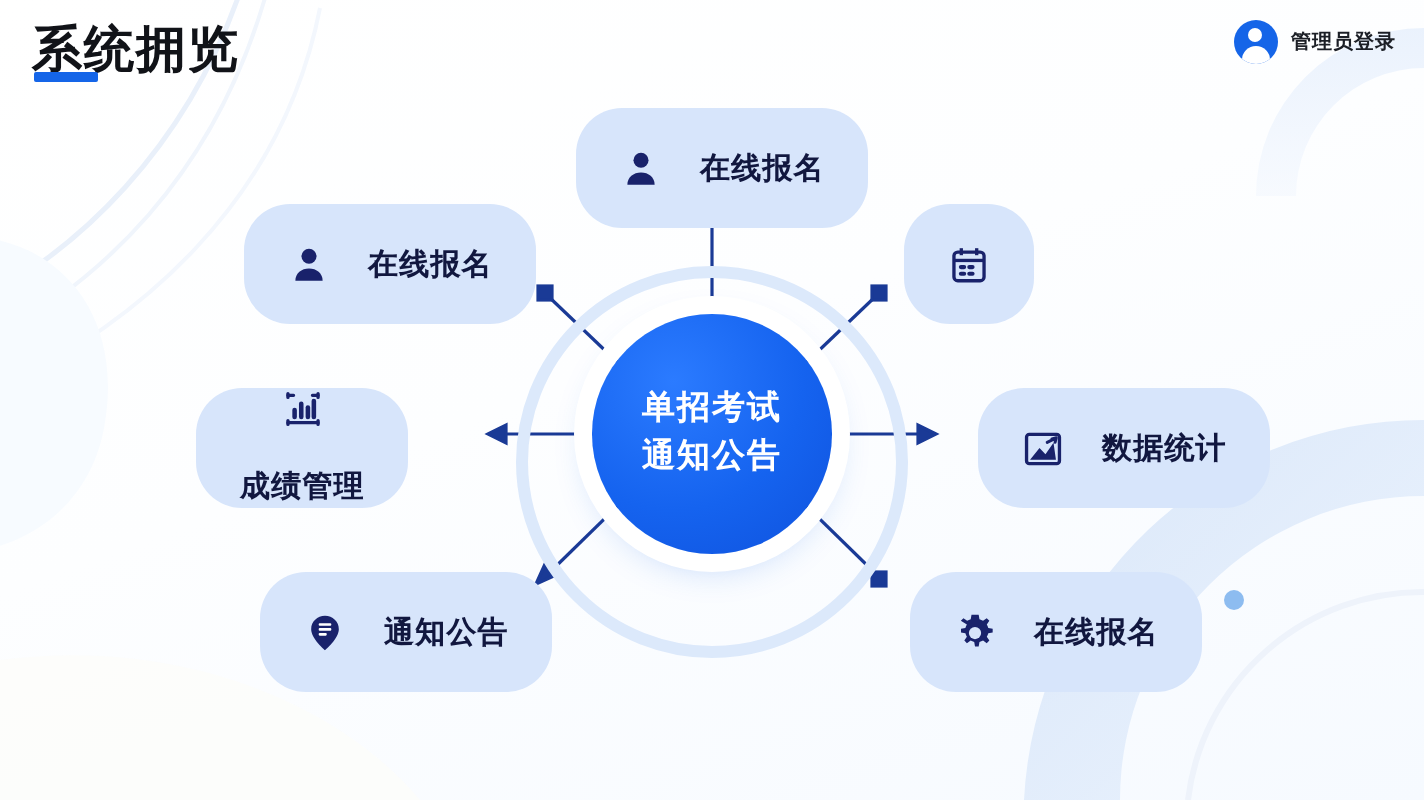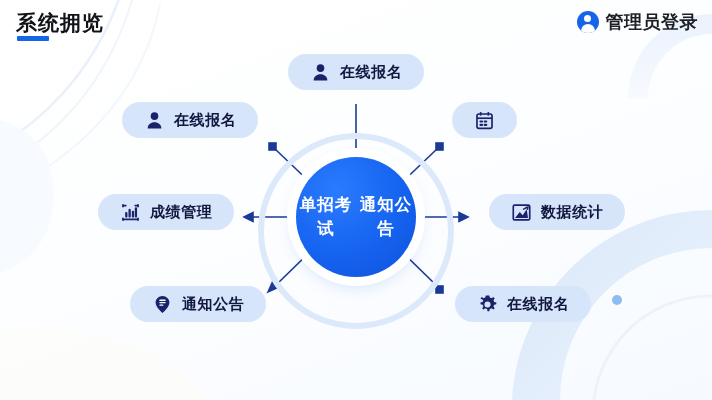--- a/index.html
+++ b/index.html
@@ -23,21 +23,21 @@
     position: absolute;
     inset: 0;
     pointer-events: none;
   }
 
   
   .page-title {
     position: absolute;
     left: 16px;
     top: 10px;
-    font-size: 21px;
+    font-size: 25px;
     font-weight: 700;
     color: #111318;
     letter-spacing: 1px;
     line-height: 1.2;
   }
   .title-underline {
     position: absolute;
     left: 17px;
     top: 36px;
     width: 32px;
@@ -79,21 +79,21 @@
     position: absolute;
     left: 50%;
     top: 13px;
     width: 14px;
     height: 11px;
     margin-left: -7px;
     border-radius: 7px 7px 0 0;
     background: #ffffff;
   }
   .admin-label {
-    font-size: 18px;
+    font-size: 10px;
     font-weight: 700;
     color: #1c1f26;
     letter-spacing: .5px;
     white-space: nowrap;
   }
 
   
   .hub-ring {
     position: absolute;
     border-radius: 50%;
@@ -110,38 +110,38 @@
   .hub-core {
     position: absolute;
     left: 296px;
     top: 157px;
     width: 120px;
     height: 120px;
     border-radius: 50%;
     background: radial-gradient(circle at 34% 28%, #2b7bff 0%, #1563ef 55%, #0f52dd 100%);
     box-shadow: 0 0 0 9px #ffffff, 0 6px 18px rgba(21, 99, 232, .28);
     display: flex;
-    flex-direction: row;
+    flex-direction: column;
     align-items: center;
     justify-content: center;
     color: #ffffff;
     font-weight: 700;
     font-size: 16.5px;
     line-height: 1.45;
     letter-spacing: 1px;
     text-align: center;
   }
 
   
   .pill {
     position: absolute;
     display: flex;
     align-items: center;
-    gap: 9px;
-    height: 36px;
+    gap: 19px;
+    height: 60px;
     padding: 0 22px;
     border-radius: 23px;
     background: #d7e5fb;
     box-sizing: border-box;
     white-space: nowrap;
   }
   .pill-label {
     font-size: 15px;
     font-weight: 700;
     color: #11173f;
@@ -151,21 +151,21 @@
     width: 21px;
     height: 21px;
     flex: 0 0 auto;
     display: block;
   }
   .pill-icon svg { display: block; width: 21px; height: 21px; }
 
   .p-top    { left: 288px; top: 54px; }
   .p-upleft { left: 122px; top: 102px; }
   .p-upright{ left: 452px; top: 102px; }
-  .p-left   { left: 98px;  top: 194px; }
+  .p-left   { left: 98px;  top: 194px; flex-direction: column; }
   .p-right  { left: 489px; top: 194px; }
   .p-dnleft { left: 130px; top: 286px; }
   .p-dnright{ left: 455px; top: 286px; }
 </style>
 </head>
 <body>
 
 <div id="stage">
 
   <svg class="bg-layer" viewBox="0 0 712 400" width="712" height="400">

